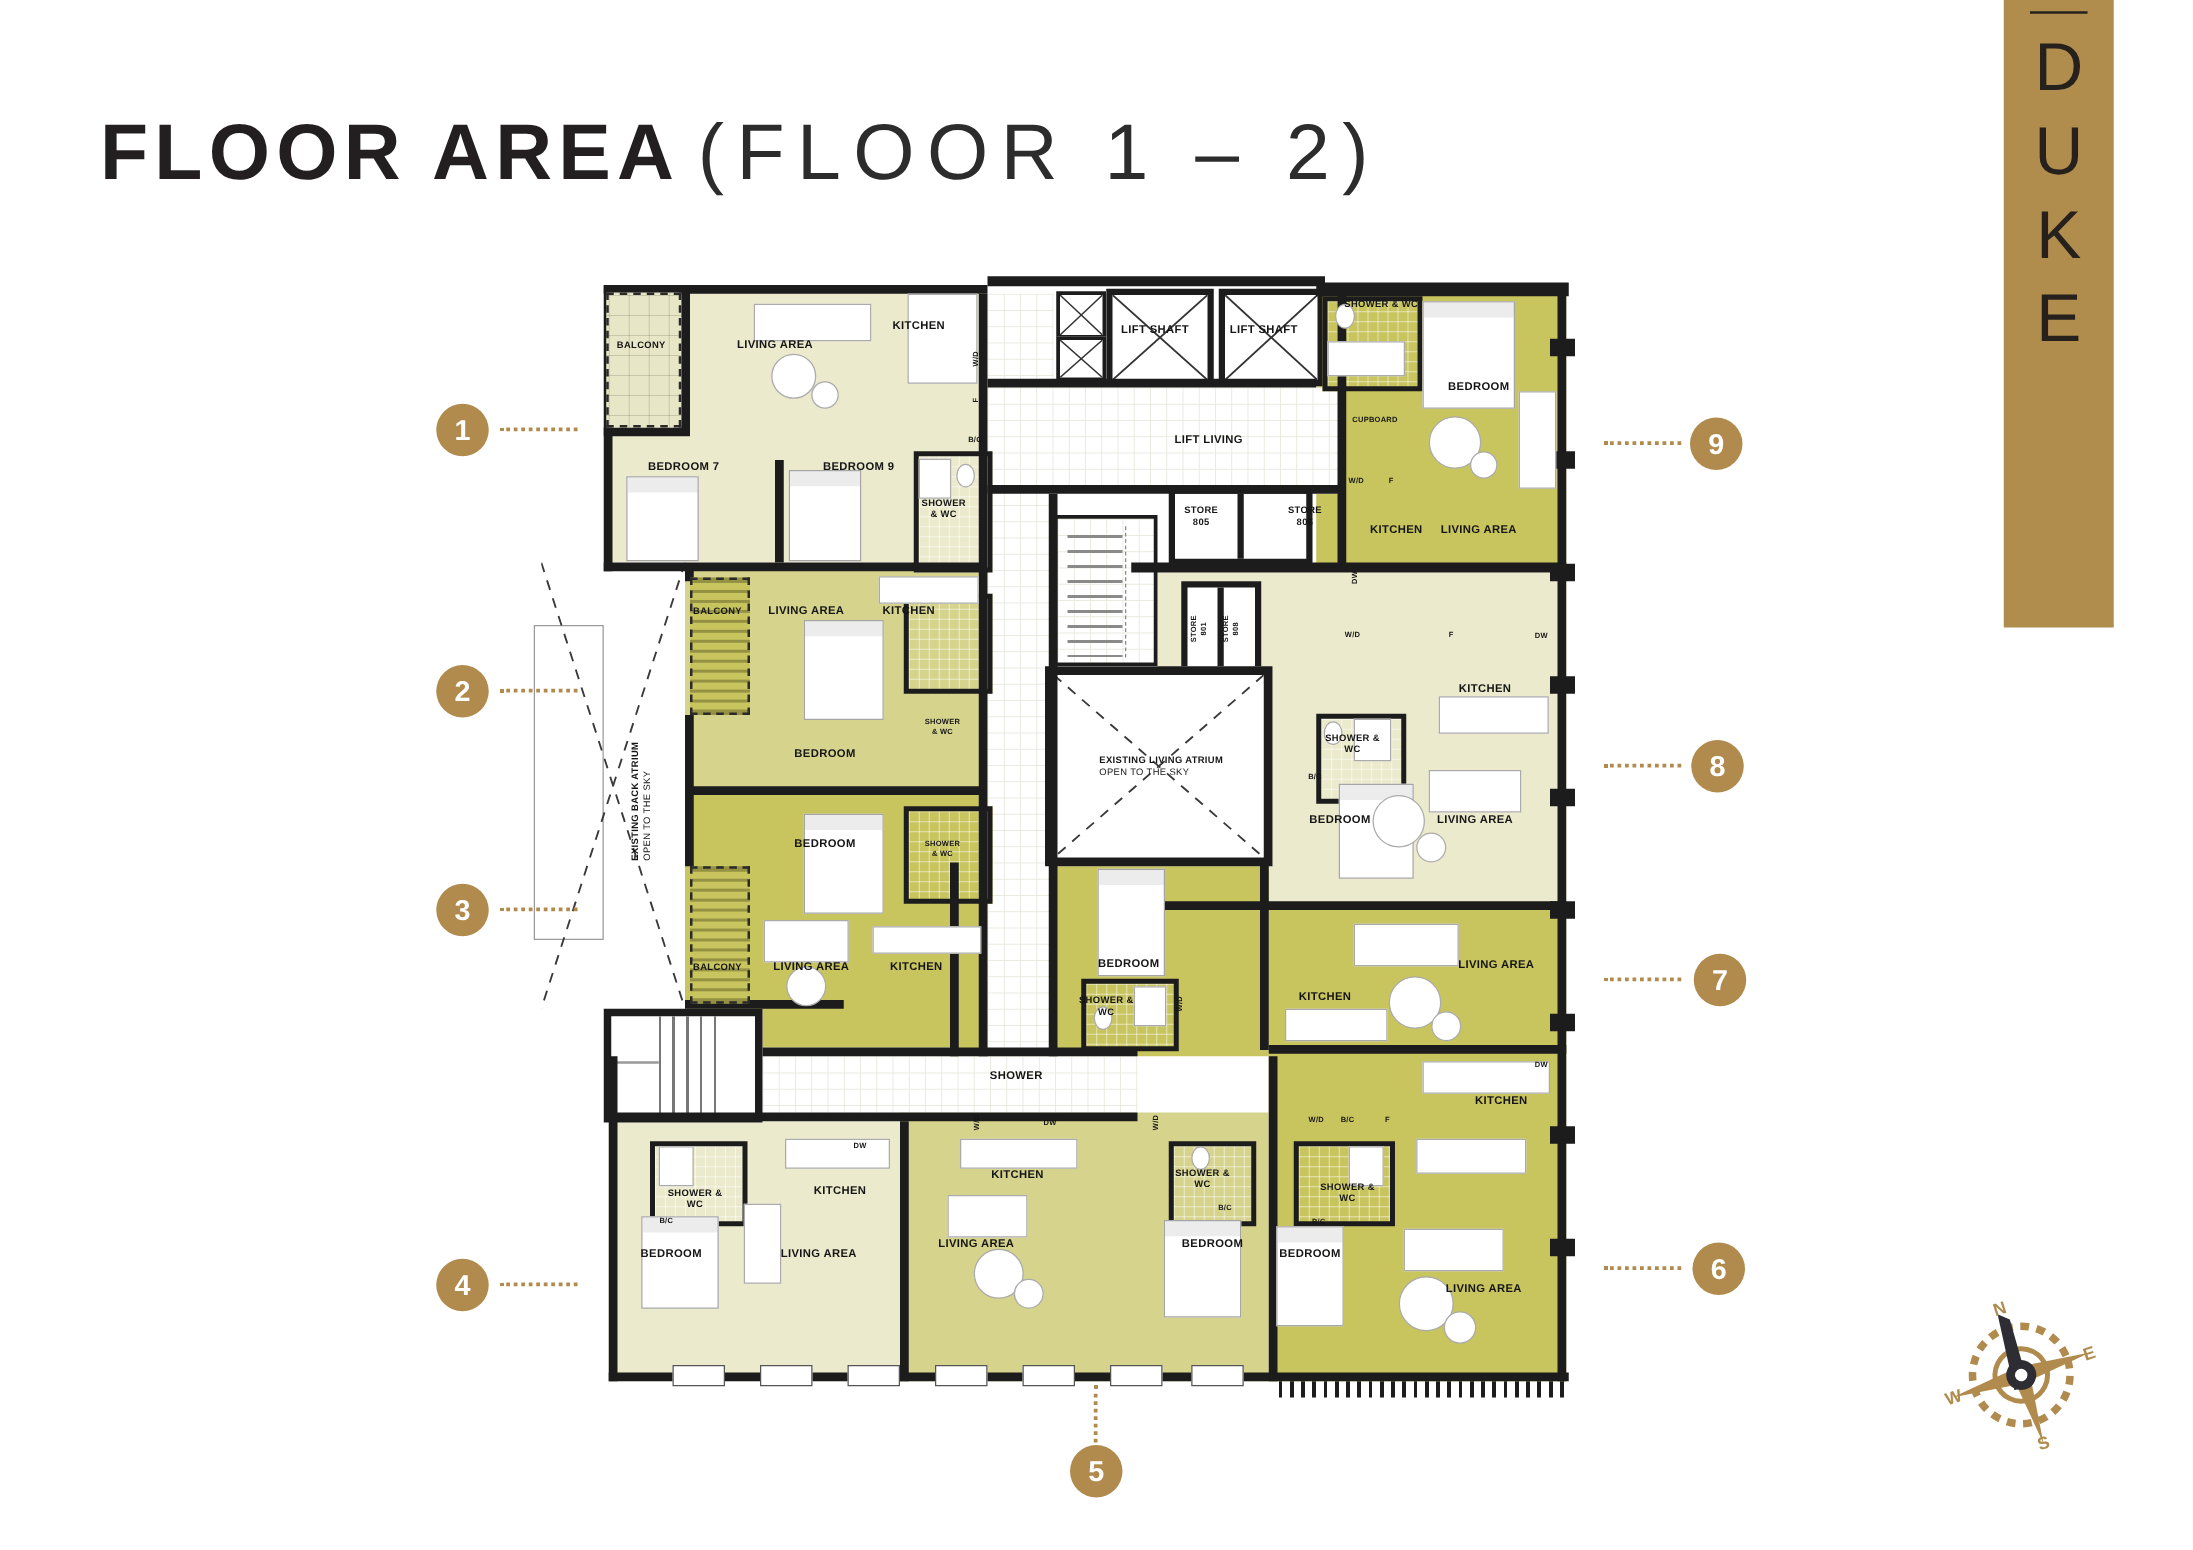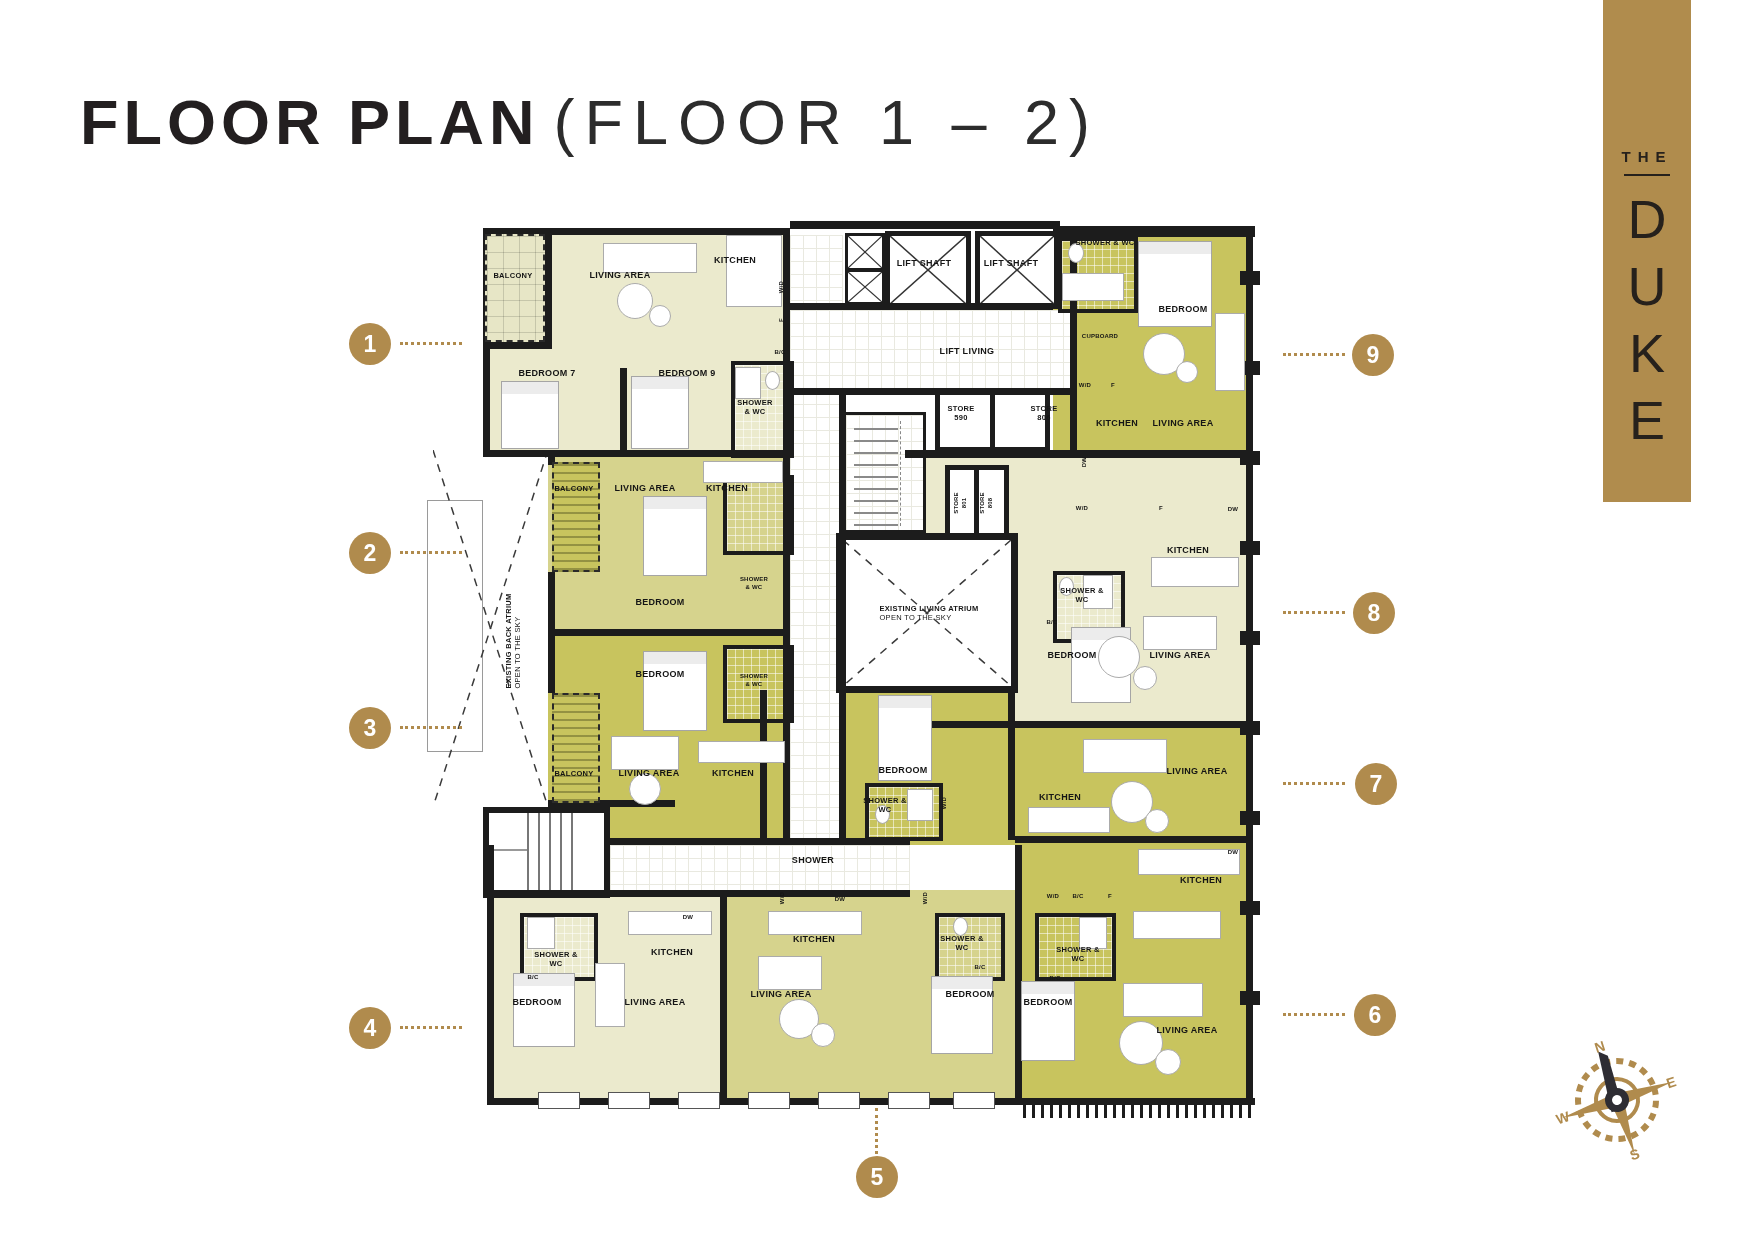--- a/index.html
+++ b/index.html
@@ -47,25 +47,24 @@
   .banner .rule{width:46px;height:2px;background:#26211c;margin:9px auto 10px}
   .banner .bl{font-size:54px;line-height:67px;font-weight:400}
   .stub{position:absolute;background:#1c1c1c;z-index:6}
   .win{position:absolute;background:#fff;border:1px solid #555;box-sizing:border-box;z-index:6}
   svg text{font-family:"Liberation Sans",sans-serif}
 </style>
 </head>
 <body>
 
 <div class="page-title">
-  <span>FLOOR PLAN</span><span class="sub">(FLOOR 1 – 2)</span>
+  <span>FLOOR AREA</span><span class="sub">(FLOOR 1 – 2)</span>
 </div>
 
 <div class="banner">
-  <div class="the">THE</div>
   <div class="rule"></div>
   <div class="bl">D</div>
   <div class="bl">U</div>
   <div class="bl">K</div>
   <div class="bl">E</div>
 </div>
 
 <div class="a" id="plan" style="left:483px;top:221px;width:772px;height:905px">
 
   <div class="fill" style="left:0;top:11px;width:305px;height:218px;background:#ebeacd"></div>
@@ -265,21 +264,21 @@
   <span class="rl" style="left:64px;top:153px">BEDROOM 7</span>
   <span class="rl" style="left:204px;top:153px">BEDROOM 9</span>
   <span class="rl sm wrap" style="left:272px;top:186px;width:36px">SHOWER &amp; WC</span>
   <span class="rl xs v" style="left:299px;top:66px">W/D</span>
   <span class="rl xs v" style="left:299px;top:99px">F</span>
   <span class="rl xs" style="left:297px;top:132px">B/C</span>
 
   <span class="rl" style="left:441px;top:43px">LIFT SHAFT</span>
   <span class="rl" style="left:528px;top:43px">LIFT SHAFT</span>
   <span class="rl" style="left:484px;top:131px">LIFT LIVING</span>
-  <span class="rl sm wrap" style="left:478px;top:192px;width:38px">STORE 590</span>
+  <span class="rl sm wrap" style="left:478px;top:192px;width:38px">STORE 805</span>
   <span class="rl sm wrap" style="left:561px;top:192px;width:38px">STORE 806</span>
   <span class="rl xs v wrap" style="left:477px;top:282px;width:34px">STORE 801</span>
   <span class="rl xs v wrap" style="left:503px;top:282px;width:34px">STORE 808</span>
 
   <span class="rl sm wrap" style="left:622px;top:22px;width:60px">SHOWER &amp; WC</span>
   <span class="rl" style="left:700px;top:89px">BEDROOM</span>
   <span class="rl xs" style="left:617px;top:116px">CUPBOARD</span>
   <span class="rl xs" style="left:602px;top:165px">W/D</span>
   <span class="rl xs" style="left:630px;top:165px">F</span>
   <span class="rl" style="left:634px;top:203px">KITCHEN</span>

